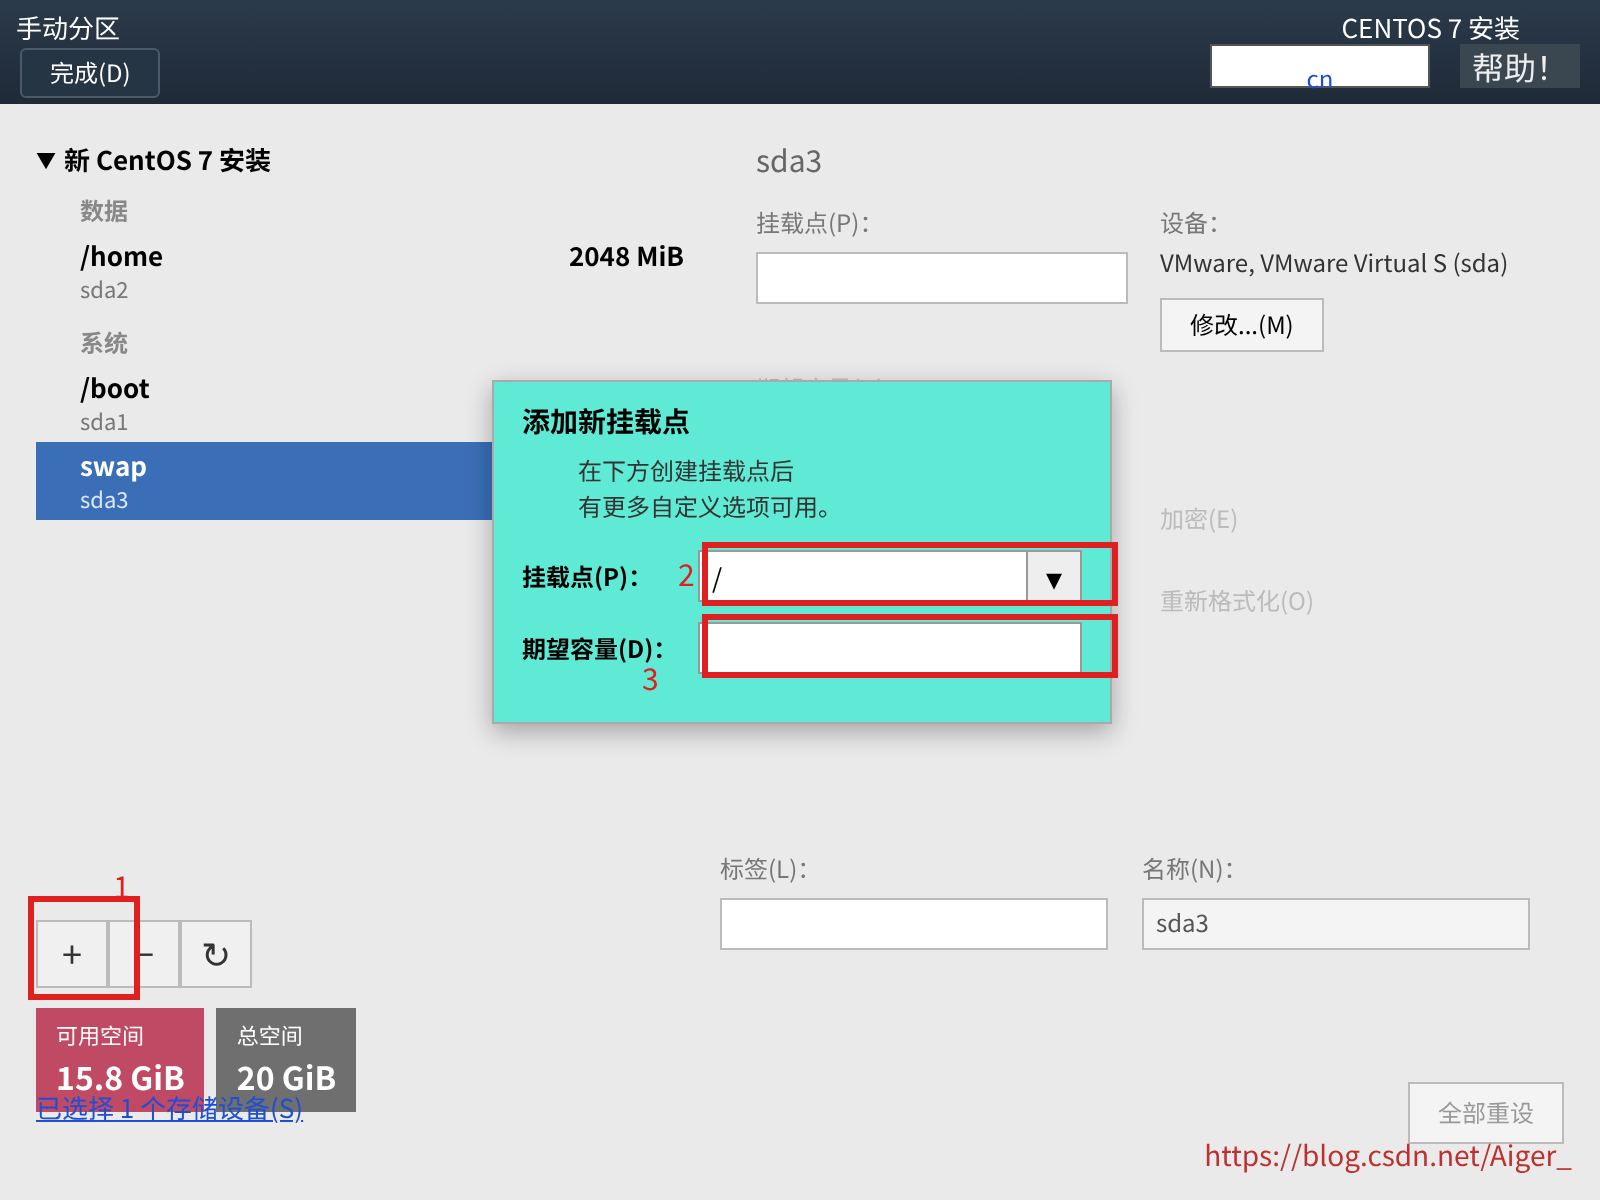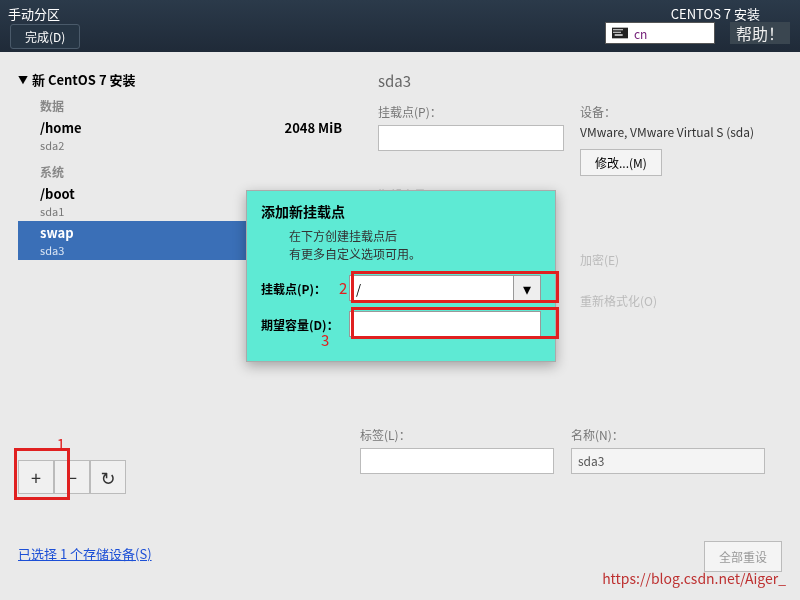--- a/index.html
+++ b/index.html
@@ -1,21 +1,21 @@
 <!DOCTYPE html>
 <html><head>
 <meta charset="utf-8">
 <style>
   * { box-sizing: border-box; font-family: "Noto Sans CJK SC", "Microsoft YaHei", sans-serif; }
   body { margin:0; width:800px; height:600px; background:#eaeaea; overflow:hidden; position:relative; }
   .topbar { height:52px; background:linear-gradient(#2b3a4a,#1f2a38); color:#fff; position:relative; }
   .tb-title { position:absolute; top:4px; left:8px; font-size:13px; }
   .tb-done { position:absolute; top:24px; left:10px; background:#263544; border:1px solid #4a5a6a; color:#fff; font-size:12px; padding:3px 14px; border-radius:3px; }
   .tb-right-title { position:absolute; top:4px; right:40px; font-size:13px; }
-  .tb-lang { position:absolute; top:22px; right:85px; width:110px; height:22px; background:#fff; color:#701a75; font-size:12px; padding:2px 6px; border:1px solid #555; display:flex; align-items:center; gap:6px;}
+  .tb-lang { position:absolute; top:22px; right:85px; width:110px; height:22px; background:#fff; color:#1d4ed8; font-size:12px; padding:2px 6px; border:1px solid #555; display:flex; align-items:center; gap:6px;flex-direction:column;}
   .tb-lang svg{width:16px;height:12px;}
   .tb-help { position:absolute; top:22px; right:10px; width:60px; height:22px; background:#3a4650; color:#eee; font-size:16px; text-align:center; line-height:22px; }
   .main { position:absolute; top:60px; left:0; right:0; bottom:0; display:flex; }
   .left { width:360px; padding:10px 0 0 18px; position:relative; }
   .tree-header{ display:flex; align-items:center; font-size:13px; font-weight:bold;}
   .tree-header .arrow{ font-size:10px; margin-right:4px;}
   .section-label{ font-size:12px; color:#888; margin:8px 0 2px 22px; font-weight:bold;}
   .item { margin-left:22px; padding:2px 0; position:relative;}
   .item .mp{ font-size:13px; font-weight:bold;}
   .item .dev{ font-size:11px; color:#777;}
@@ -111,20 +111,30 @@
 
     <div class="btnrow">
       <div class="sqbtn">+</div>
       <div class="sqbtn">−</div>
       <div class="sqbtn">↻</div>
     </div>
     <div class="hl1">
       <span class="hl1-n">1</span>
     </div>
 
+    <div class="spacetiles">
+      <div class="tile avail">
+        <div class="lbl">可用空间</div>
+        <div class="val">15.8 GiB</div>
+      </div>
+      <div class="tile total">
+        <div class="lbl">总空间</div>
+        <div class="val">20 GiB</div>
+      </div>
+    </div>
     <a class="storage-link">已选择 1 个存储设备(S)</a>
   </div>
 
   <div class="right">
     <div class="r-title">sda3</div>
     <div class="r-row">
       <div class="r-col">
         <div class="r-lbl">挂载点(P)：</div>
         <input class="r-input" style="">
       </div>

